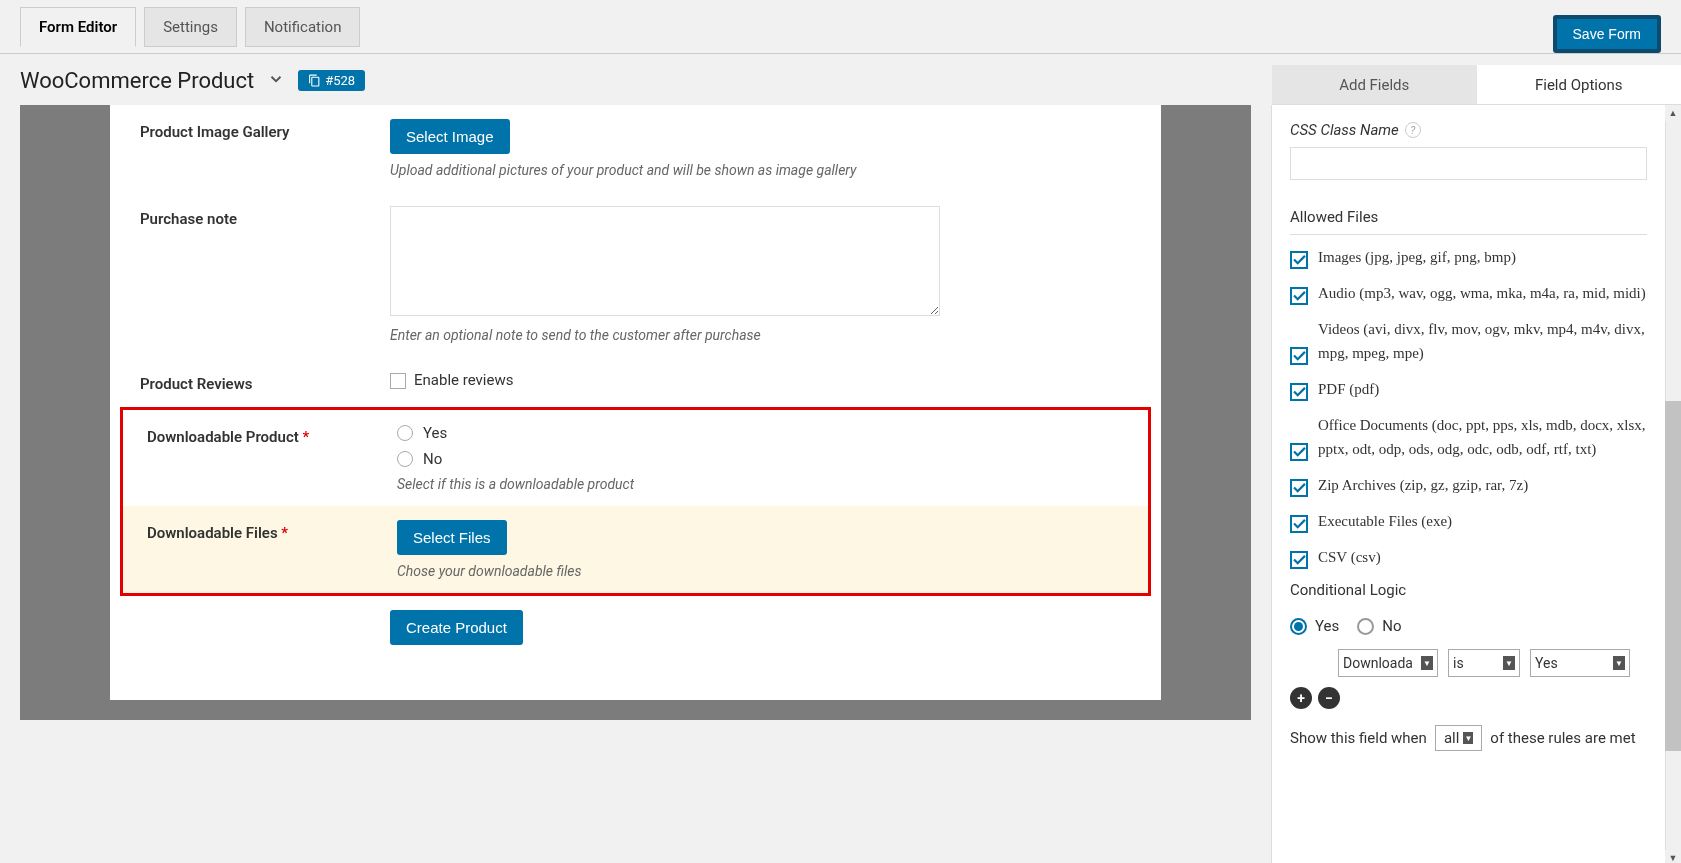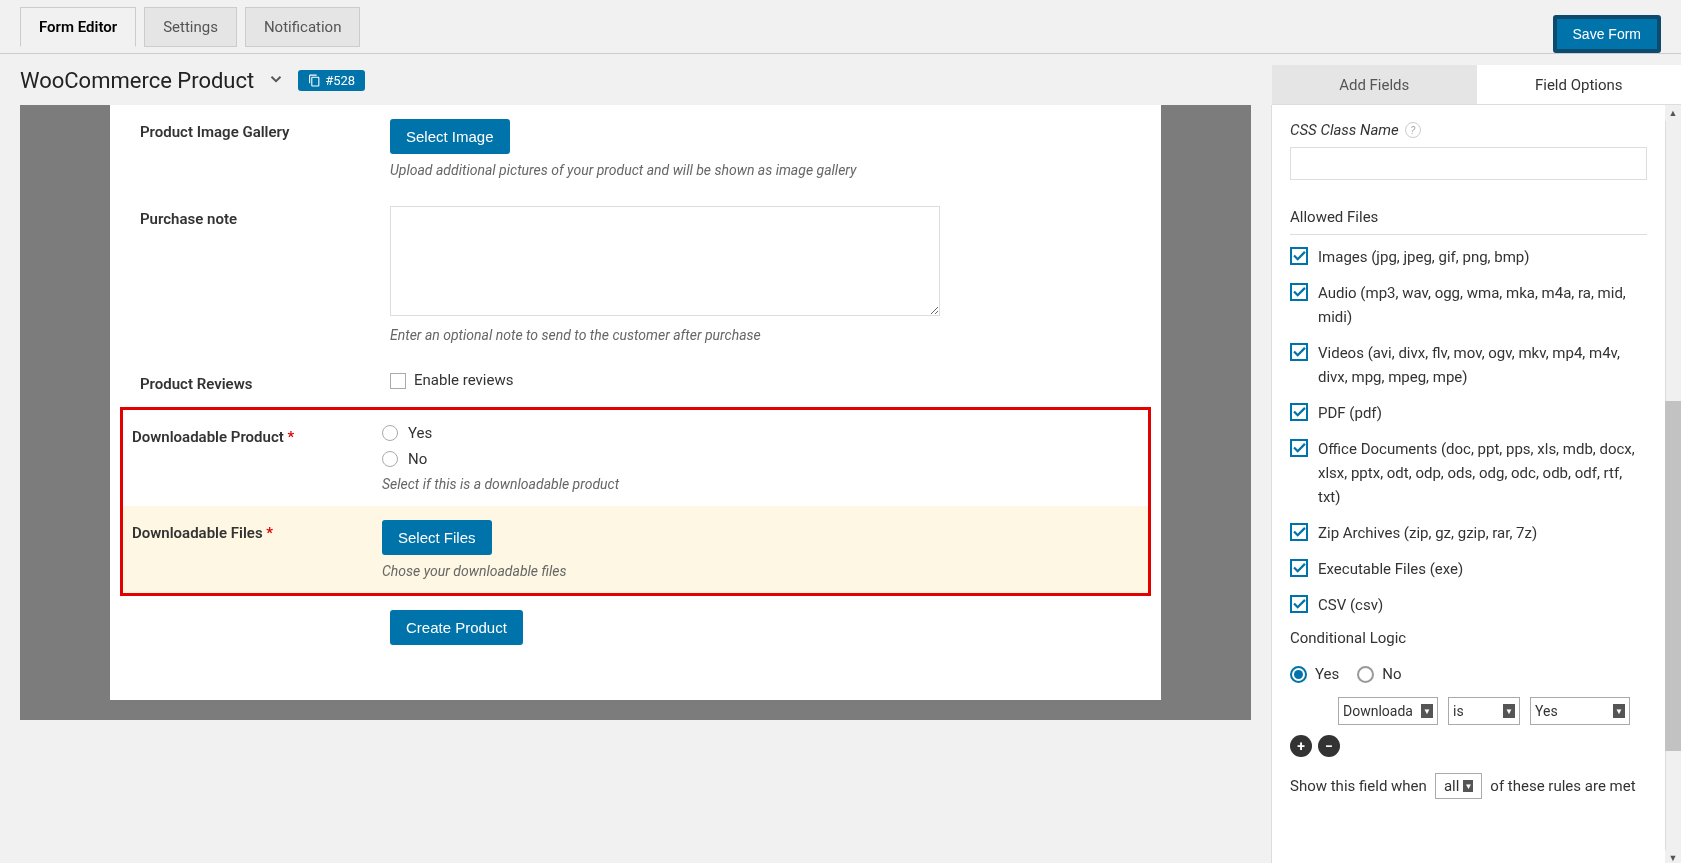--- a/index.html
+++ b/index.html
@@ -33,41 +33,41 @@
     .btn-blue { background: #0073aa; color: #fff; border: none; padding: 9px 16px; border-radius: 3px; cursor: pointer; font-size: 15px; }
     
     textarea.big { width: 100%; max-width: 550px; height: 110px; border: 1px solid #ddd; padding: 6px; resize: both; }
     
     .cb { width: 16px; height: 16px; border: 1px solid #aaa; vertical-align: middle; margin-right: 8px; display:inline-block; background:#fff; }
     .radio-line { display:flex; align-items:center; gap:10px; margin-bottom:8px; font-size:15px; }
     .radio-circ { width:16px; height:16px; border:1px solid #aaa; border-radius:50%; display:inline-block; background:#fff; }
     
     .highlighted { background: #fdf7e3; }
     .red-group { border: 3px solid #e30000; margin: 0 10px; }
-    .red-group .field-row { padding-left: 9px; padding-right: 20px; }
+    .red-group .field-row { padding-left: 24px; padding-right: 20px; }
 
     .submit-area { padding: 14px 0 0 280px; }
     
     .right { width: 410px; background: #fff; border-left: 1px solid #ddd; display:flex; flex-direction:column; position: relative; }
     .scroll-track { position:absolute; right:0; top:0; bottom:0; width:16px; background:#f0f0f0; border-left:1px solid #ddd; }
     .scroll-thumb { position:absolute; right:0; width:16px; background:#c2c2c2; border-radius:0; }
     .scroll-arrow { position:absolute; right:0; width:16px; height:16px; background:#f0f0f0; display:flex; align-items:center; justify-content:center; color:#555; font-size:9px; }
     
     .right-tabs { display: flex; margin-top:-40px; height:40px; border-bottom:1px solid #ddd; }
     .right-tab { flex:1; text-align:center; line-height:40px; font-size: 15px; cursor:pointer; }
     .right-tab.inactive { background:#e5e5e5; color:#555; }
     .right-tab.active { background:#fff; }
     
     .panel-body { padding: 16px 18px 16px 18px; overflow:auto; margin-right:16px; }
     .panel-label { font-size: 15px; margin-bottom: 8px; display:flex; align-items:center; gap:6px;font-style:italic; }
     .help-ic { color:#aaa; border:1px solid #ccc; border-radius:50%; width:16px; height:16px; display:inline-flex; align-items:center; justify-content:center; font-size:11px; }
     .panel-input { width:100%; padding:8px; border:1px solid #ddd; margin-bottom:18px; }
     
     .sec-title { font-size: 15px; margin: 10px 0 10px 0; padding-bottom:8px; border-bottom:1px solid #ddd; }
-    .allowed-item { display:flex; gap:10px; margin-bottom:12px; font-size:15px; line-height:1.6; align-items:flex-start; }
+    .allowed-item { display:flex; gap:10px; margin-bottom:12px; font-size:15px; line-height:1.6; align-items:flex-end;font-family:Liberation Serif, serif; }
     .chk { width:18px; height:18px; border:2px solid #0073aa; display:inline-flex; align-items:center; justify-content:center; flex-shrink:0; margin-top:2px; }
     .chk svg { width:13px; height:10px; }
     .chk svg path { stroke:#0073aa; stroke-width:2.5; fill:none; }
     
     .cond-row { display:flex; align-items:center; gap:18px; margin:10px 0 14px 0; font-size:15px;}
     .rad { width:17px; height:17px; border:2px solid #0073aa; border-radius:50%; display:inline-flex; align-items:center; justify-content:center; }
     .rad.on::after { content:""; width:9px; height:9px; background:#0073aa; border-radius:50%; }
     .rad.off { border-color:#999; }
     
     .selects-row { display:flex; gap:10px; margin-bottom:10px;padding-left:48px; }

